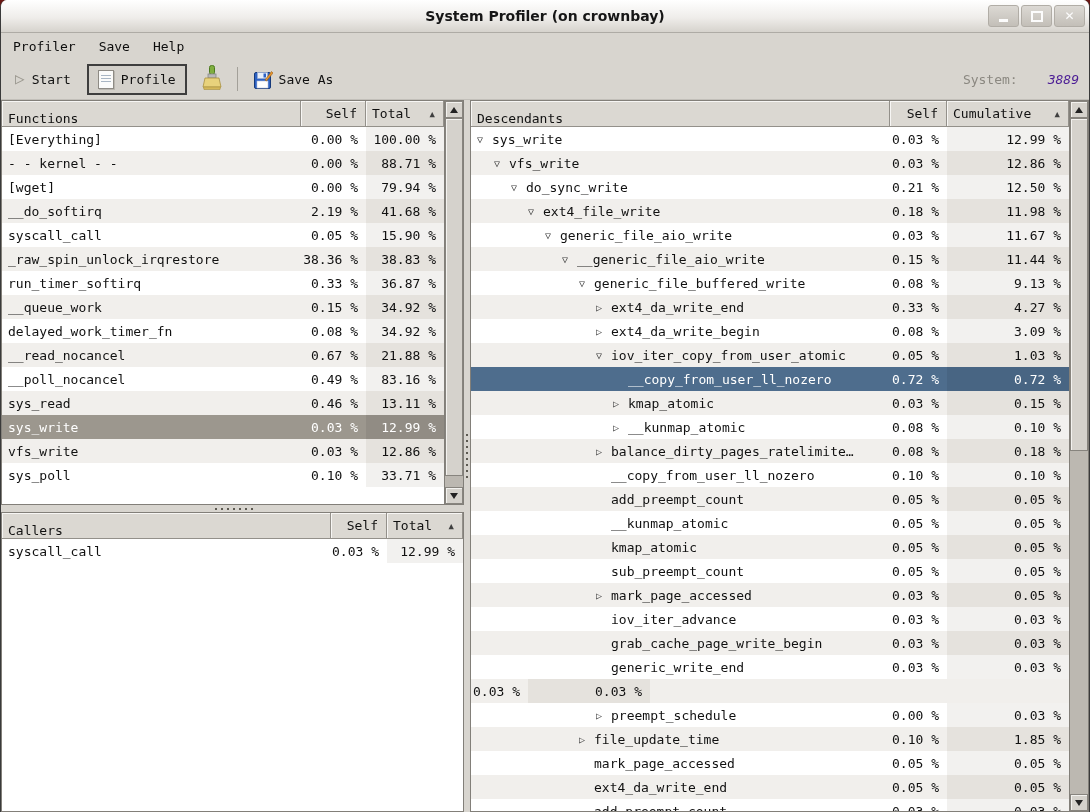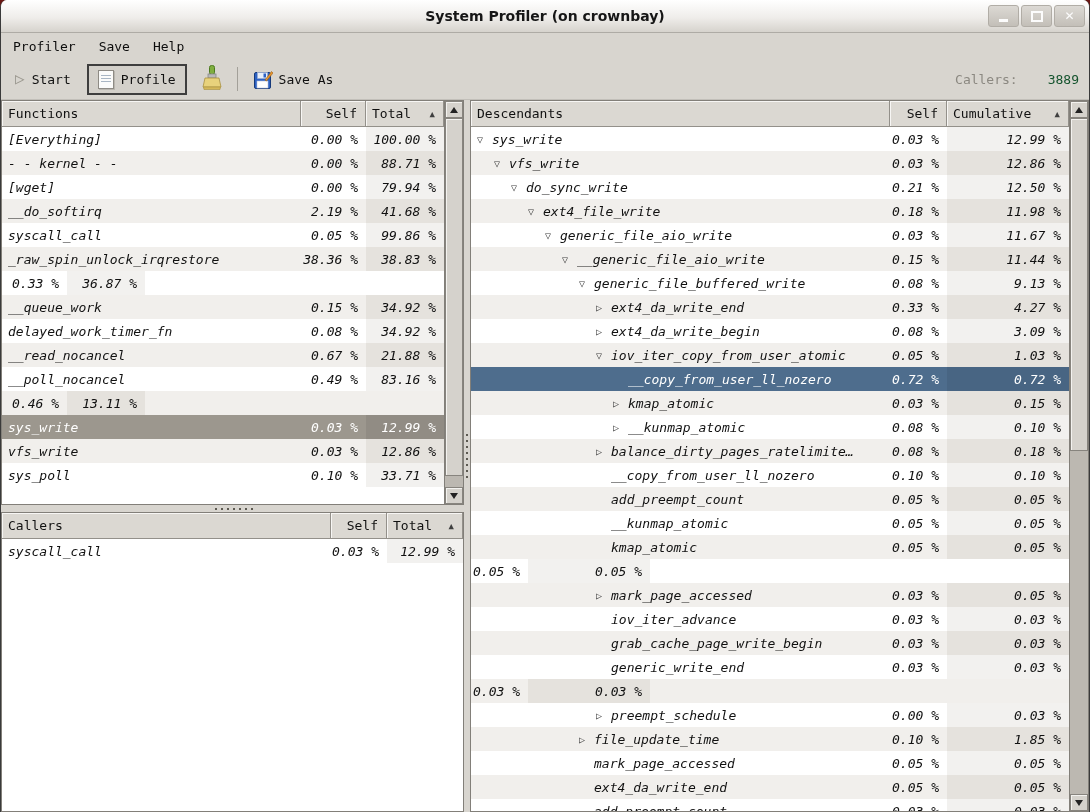--- a/index.html
+++ b/index.html
@@ -48,21 +48,21 @@
     border:2px solid #3e3e3e;background:#d3d0ca;
     box-shadow:inset 1px 1px 0 #b4b1aa, inset -1px -1px 0 #euneb;
   }
   .doc-icon{width:14px;height:17px;background:#fbfbfa;border:1px solid #8e8b85;box-shadow:1px 1px 0 #b9b6af;position:relative;}
   .doc-icon i{position:absolute;left:2px;right:2px;height:1px;background:#a9b6c4;}
   .doc-icon i:nth-child(1){top:4px}.doc-icon i:nth-child(2){top:7px}.doc-icon i:nth-child(3){top:10px}
   .brush-btn{margin-left:12px;padding:2px;}
   .tb-sep{width:1px;height:24px;background:#a3a099;margin:0 12px;}
   .tb-save{display:flex;align-items:center;gap:6px;padding:3px 4px;}
   .samples{margin-left:auto;display:flex;gap:30px;color:#8b8881;}
-  .samples .val{color:#14532d;}
+  .samples .val{color:#4c1d95;font-style:italic;}
   
   .main{flex:1;display:flex;min-height:0;background:#d8d5cf;position:relative;}
   .left-col{width:463px;flex:none;display:flex;flex-direction:column;}
   .v-split{width:6px;flex:none;position:relative;}
   .v-split .dots{position:absolute;left:1px;top:332px;width:4px;height:48px;
     background-image:radial-gradient(circle,#5d5a52 1px,transparent 1.3px);background-size:4px 6px;}
   .h-split{height:7px;flex:none;position:relative;}
   .h-split .dots{position:absolute;left:212px;top:2px;width:44px;height:4px;
     background-image:radial-gradient(circle,#5d5a52 1px,transparent 1.3px);background-size:6px 4px;}
   .desc-col{flex:1;min-width:0;display:flex;}
@@ -71,24 +71,24 @@
   .functions-panel{height:405px;flex:none;}
   .callers-panel{flex:1;min-height:0;}
   .descendants-panel{flex:1;min-width:0;}
   .tbl{flex:1;min-width:0;display:flex;flex-direction:column;overflow:hidden;}
   .thead{height:26px;flex:none;display:flex;background:#dbd8d2;}
   .th{
     box-sizing:border-box;display:flex;align-items:center;padding:0 6px;
     border-right:1px solid #93908a;border-bottom:1px solid #93908a;
     box-shadow:inset 1px 1px 0 #f7f6f4;white-space:nowrap;overflow:hidden;
   }
-  .th-name{flex:1;min-width:0;}
+  .th-name{flex:1;min-width:0;align-items:flex-end;}
   .sort-arrow{margin-left:auto;font-size:9px;color:#3f3f3f;padding-left:6px;}
   .rows{flex:1;overflow:hidden;background:#fff;}
-  .row{height:24px;display:flex;align-items:center;white-space:pre;font-style:italic;}
+  .row{height:24px;display:flex;align-items:center;white-space:pre;}
   .row:nth-child(even){background:#f1efec;}
   .cell{box-sizing:border-box;height:100%;display:flex;align-items:center;overflow:hidden;}
   .c-name{flex:1;min-width:0;padding-left:6px;}
   .c-num{justify-content:flex-end;padding-right:8px;flex:none;}
   .w-self-f{width:65px;}  .w-tot-f{width:78px;}
   .w-self-c{width:56px;}  .w-tot-c{width:76px;}
   .w-self-d{width:57px;}  .w-cum-d{width:122px;}
   .c-sorted{background:rgba(74,62,38,0.075);}
   .row.sel-gray{background:#9c978e;color:#fff;}
   .row.sel-blue{background:#4e6d8d;color:#fff;}
@@ -160,21 +160,21 @@
       <svg width="19" height="19" viewBox="0 0 19 19">
         <rect x="0.5" y="2.5" width="16" height="16" rx="1.5" fill="#2d62c4" stroke="#173a7a"></rect>
         <rect x="3.5" y="2.5" width="10" height="6" fill="#e8eef8" stroke="#9db0d0" stroke-width="0.6"></rect>
         <rect x="3" y="11" width="11" height="7" fill="#ffffff" stroke="#b9c4da" stroke-width="0.6"></rect>
         <rect x="9.5" y="3.5" width="2.5" height="4" fill="#2d62c4"></rect>
         <path d="M11,10 L17.5,1.5 L19,3 L12.5,11 Z" fill="#e8972e" stroke="#9a5c12" stroke-width="0.6"></path>
       </svg>
       <span>Save As</span>
     </div>
     <div class="samples">
-      <span>Callers:</span>
+      <span>System:</span>
       <span class="val">3889</span>
     </div>
   </div>
 
   <div class="main">
 
     <div class="left-col">
 
       <div class="panel functions-panel">
         <div class="tbl">
@@ -188,28 +188,28 @@
             <div class="th c-num w-tot-f">
                 <span>Total</span>
                 <span class="sort-arrow">▲</span>
               </div>
           </div>
           <div class="rows" id="functions-rows">
               <div class="row"><div class="cell c-name">[Everything]</div><div class="cell c-num w-self-f">0.00 %</div><div class="cell c-num w-tot-f c-sorted">100.00 %</div></div>
               <div class="row"><div class="cell c-name">- - kernel - -</div><div class="cell c-num w-self-f">0.00 %</div><div class="cell c-num w-tot-f c-sorted">88.71 %</div></div>
               <div class="row"><div class="cell c-name">[wget]</div><div class="cell c-num w-self-f">0.00 %</div><div class="cell c-num w-tot-f c-sorted">79.94 %</div></div>
               <div class="row"><div class="cell c-name">__do_softirq</div><div class="cell c-num w-self-f">2.19 %</div><div class="cell c-num w-tot-f c-sorted">41.68 %</div></div>
-              <div class="row"><div class="cell c-name">syscall_call</div><div class="cell c-num w-self-f">0.05 %</div><div class="cell c-num w-tot-f c-sorted">99.86 %</div></div>
+              <div class="row"><div class="cell c-name">syscall_call</div><div class="cell c-num w-self-f">0.05 %</div><div class="cell c-num w-tot-f c-sorted">15.90 %</div></div>
               <div class="row"><div class="cell c-name">_raw_spin_unlock_irqrestore</div><div class="cell c-num w-self-f">38.36 %</div><div class="cell c-num w-tot-f c-sorted">38.83 %</div></div>
-              <div class="row"><div class="cell c-num w-self-f">0.33 %</div><div class="cell c-num w-tot-f c-sorted">36.87 %</div></div>
+              <div class="row"><div class="cell c-name">run_timer_softirq</div><div class="cell c-num w-self-f">0.33 %</div><div class="cell c-num w-tot-f c-sorted">36.87 %</div></div>
               <div class="row"><div class="cell c-name">__queue_work</div><div class="cell c-num w-self-f">0.15 %</div><div class="cell c-num w-tot-f c-sorted">34.92 %</div></div>
               <div class="row"><div class="cell c-name">delayed_work_timer_fn</div><div class="cell c-num w-self-f">0.08 %</div><div class="cell c-num w-tot-f c-sorted">34.92 %</div></div>
               <div class="row"><div class="cell c-name">__read_nocancel</div><div class="cell c-num w-self-f">0.67 %</div><div class="cell c-num w-tot-f c-sorted">21.88 %</div></div>
               <div class="row"><div class="cell c-name">__poll_nocancel</div><div class="cell c-num w-self-f">0.49 %</div><div class="cell c-num w-tot-f c-sorted">83.16 %</div></div>
-              <div class="row"><div class="cell c-num w-self-f">0.46 %</div><div class="cell c-num w-tot-f c-sorted">13.11 %</div></div>
+              <div class="row"><div class="cell c-name">sys_read</div><div class="cell c-num w-self-f">0.46 %</div><div class="cell c-num w-tot-f c-sorted">13.11 %</div></div>
               <div class="row sel-gray"><div class="cell c-name">sys_write</div><div class="cell c-num w-self-f">0.03 %</div><div class="cell c-num w-tot-f c-sorted">12.99 %</div></div>
               <div class="row"><div class="cell c-name">vfs_write</div><div class="cell c-num w-self-f">0.03 %</div><div class="cell c-num w-tot-f c-sorted">12.86 %</div></div>
               <div class="row"><div class="cell c-name">sys_poll</div><div class="cell c-num w-self-f">0.10 %</div><div class="cell c-num w-tot-f c-sorted">33.71 %</div></div>
             </div>
         </div>
         <div class="vscroll">
           <div class="sb-btn">
               <span class="tri-up"></span>
             </div>
           <div class="sb-thumb thumb-f"></div>
@@ -276,21 +276,21 @@
               <div class="row"><div class="cell c-name" style="padding-left: 0px;"><span class="tree-pad"></span><span class="indent" style="width: 119px;"></span><span class="expander">▷</span><span>ext4_da_write_begin</span></div><div class="cell c-num w-self-d">0.08 %</div><div class="cell c-num w-cum-d c-sorted">3.09 %</div></div>
               <div class="row"><div class="cell c-name" style="padding-left: 0px;"><span class="tree-pad"></span><span class="indent" style="width: 119px;"></span><span class="expander">▽</span><span>iov_iter_copy_from_user_atomic</span></div><div class="cell c-num w-self-d">0.05 %</div><div class="cell c-num w-cum-d c-sorted">1.03 %</div></div>
               <div class="row sel-blue"><div class="cell c-name" style="padding-left: 0px;"><span class="tree-pad"></span><span class="indent" style="width: 136px;"></span><span class="expander"></span><span>__copy_from_user_ll_nozero</span></div><div class="cell c-num w-self-d">0.72 %</div><div class="cell c-num w-cum-d c-sorted">0.72 %</div></div>
               <div class="row"><div class="cell c-name" style="padding-left: 0px;"><span class="tree-pad"></span><span class="indent" style="width: 136px;"></span><span class="expander">▷</span><span>kmap_atomic</span></div><div class="cell c-num w-self-d">0.03 %</div><div class="cell c-num w-cum-d c-sorted">0.15 %</div></div>
               <div class="row"><div class="cell c-name" style="padding-left: 0px;"><span class="tree-pad"></span><span class="indent" style="width: 136px;"></span><span class="expander">▷</span><span>__kunmap_atomic</span></div><div class="cell c-num w-self-d">0.08 %</div><div class="cell c-num w-cum-d c-sorted">0.10 %</div></div>
               <div class="row"><div class="cell c-name" style="padding-left: 0px;"><span class="tree-pad"></span><span class="indent" style="width: 119px;"></span><span class="expander">▷</span><span>balance_dirty_pages_ratelimite…</span></div><div class="cell c-num w-self-d">0.08 %</div><div class="cell c-num w-cum-d c-sorted">0.18 %</div></div>
               <div class="row"><div class="cell c-name" style="padding-left: 0px;"><span class="tree-pad"></span><span class="indent" style="width: 119px;"></span><span class="expander"></span><span>__copy_from_user_ll_nozero</span></div><div class="cell c-num w-self-d">0.10 %</div><div class="cell c-num w-cum-d c-sorted">0.10 %</div></div>
               <div class="row"><div class="cell c-name" style="padding-left: 0px;"><span class="tree-pad"></span><span class="indent" style="width: 119px;"></span><span class="expander"></span><span>add_preempt_count</span></div><div class="cell c-num w-self-d">0.05 %</div><div class="cell c-num w-cum-d c-sorted">0.05 %</div></div>
               <div class="row"><div class="cell c-name" style="padding-left: 0px;"><span class="tree-pad"></span><span class="indent" style="width: 119px;"></span><span class="expander"></span><span>__kunmap_atomic</span></div><div class="cell c-num w-self-d">0.05 %</div><div class="cell c-num w-cum-d c-sorted">0.05 %</div></div>
               <div class="row"><div class="cell c-name" style="padding-left: 0px;"><span class="tree-pad"></span><span class="indent" style="width: 119px;"></span><span class="expander"></span><span>kmap_atomic</span></div><div class="cell c-num w-self-d">0.05 %</div><div class="cell c-num w-cum-d c-sorted">0.05 %</div></div>
-              <div class="row"><div class="cell c-num w-self-d">0.05 %</div><div class="cell c-num w-cum-d c-sorted">0.05 %</div></div>
+              <div class="row"><div class="cell c-name" style="padding-left: 0px;"><span class="tree-pad"></span><span class="indent" style="width: 119px;"></span><span class="expander"></span><span>sub_preempt_count</span></div><div class="cell c-num w-self-d">0.05 %</div><div class="cell c-num w-cum-d c-sorted">0.05 %</div></div>
               <div class="row"><div class="cell c-name" style="padding-left: 0px;"><span class="tree-pad"></span><span class="indent" style="width: 119px;"></span><span class="expander">▷</span><span>mark_page_accessed</span></div><div class="cell c-num w-self-d">0.03 %</div><div class="cell c-num w-cum-d c-sorted">0.05 %</div></div>
               <div class="row"><div class="cell c-name" style="padding-left: 0px;"><span class="tree-pad"></span><span class="indent" style="width: 119px;"></span><span class="expander"></span><span>iov_iter_advance</span></div><div class="cell c-num w-self-d">0.03 %</div><div class="cell c-num w-cum-d c-sorted">0.03 %</div></div>
               <div class="row"><div class="cell c-name" style="padding-left: 0px;"><span class="tree-pad"></span><span class="indent" style="width: 119px;"></span><span class="expander"></span><span>grab_cache_page_write_begin</span></div><div class="cell c-num w-self-d">0.03 %</div><div class="cell c-num w-cum-d c-sorted">0.03 %</div></div>
               <div class="row"><div class="cell c-name" style="padding-left: 0px;"><span class="tree-pad"></span><span class="indent" style="width: 119px;"></span><span class="expander"></span><span>generic_write_end</span></div><div class="cell c-num w-self-d">0.03 %</div><div class="cell c-num w-cum-d c-sorted">0.03 %</div></div>
               <div class="row"><div class="cell c-num w-self-d">0.03 %</div><div class="cell c-num w-cum-d c-sorted">0.03 %</div></div>
               <div class="row"><div class="cell c-name" style="padding-left: 0px;"><span class="tree-pad"></span><span class="indent" style="width: 119px;"></span><span class="expander">▷</span><span>preempt_schedule</span></div><div class="cell c-num w-self-d">0.00 %</div><div class="cell c-num w-cum-d c-sorted">0.03 %</div></div>
               <div class="row"><div class="cell c-name" style="padding-left: 0px;"><span class="tree-pad"></span><span class="indent" style="width: 102px;"></span><span class="expander">▷</span><span>file_update_time</span></div><div class="cell c-num w-self-d">0.10 %</div><div class="cell c-num w-cum-d c-sorted">1.85 %</div></div>
               <div class="row"><div class="cell c-name" style="padding-left: 0px;"><span class="tree-pad"></span><span class="indent" style="width: 102px;"></span><span class="expander"></span><span>mark_page_accessed</span></div><div class="cell c-num w-self-d">0.05 %</div><div class="cell c-num w-cum-d c-sorted">0.05 %</div></div>
               <div class="row"><div class="cell c-name" style="padding-left: 0px;"><span class="tree-pad"></span><span class="indent" style="width: 102px;"></span><span class="expander"></span><span>ext4_da_write_end</span></div><div class="cell c-num w-self-d">0.05 %</div><div class="cell c-num w-cum-d c-sorted">0.05 %</div></div>
               <div class="row"><div class="cell c-name" style="padding-left: 0px;"><span class="tree-pad"></span><span class="indent" style="width: 102px;"></span><span class="expander"></span><span>add_preempt_count</span></div><div class="cell c-num w-self-d">0.03 %</div><div class="cell c-num w-cum-d c-sorted">0.03 %</div></div>

